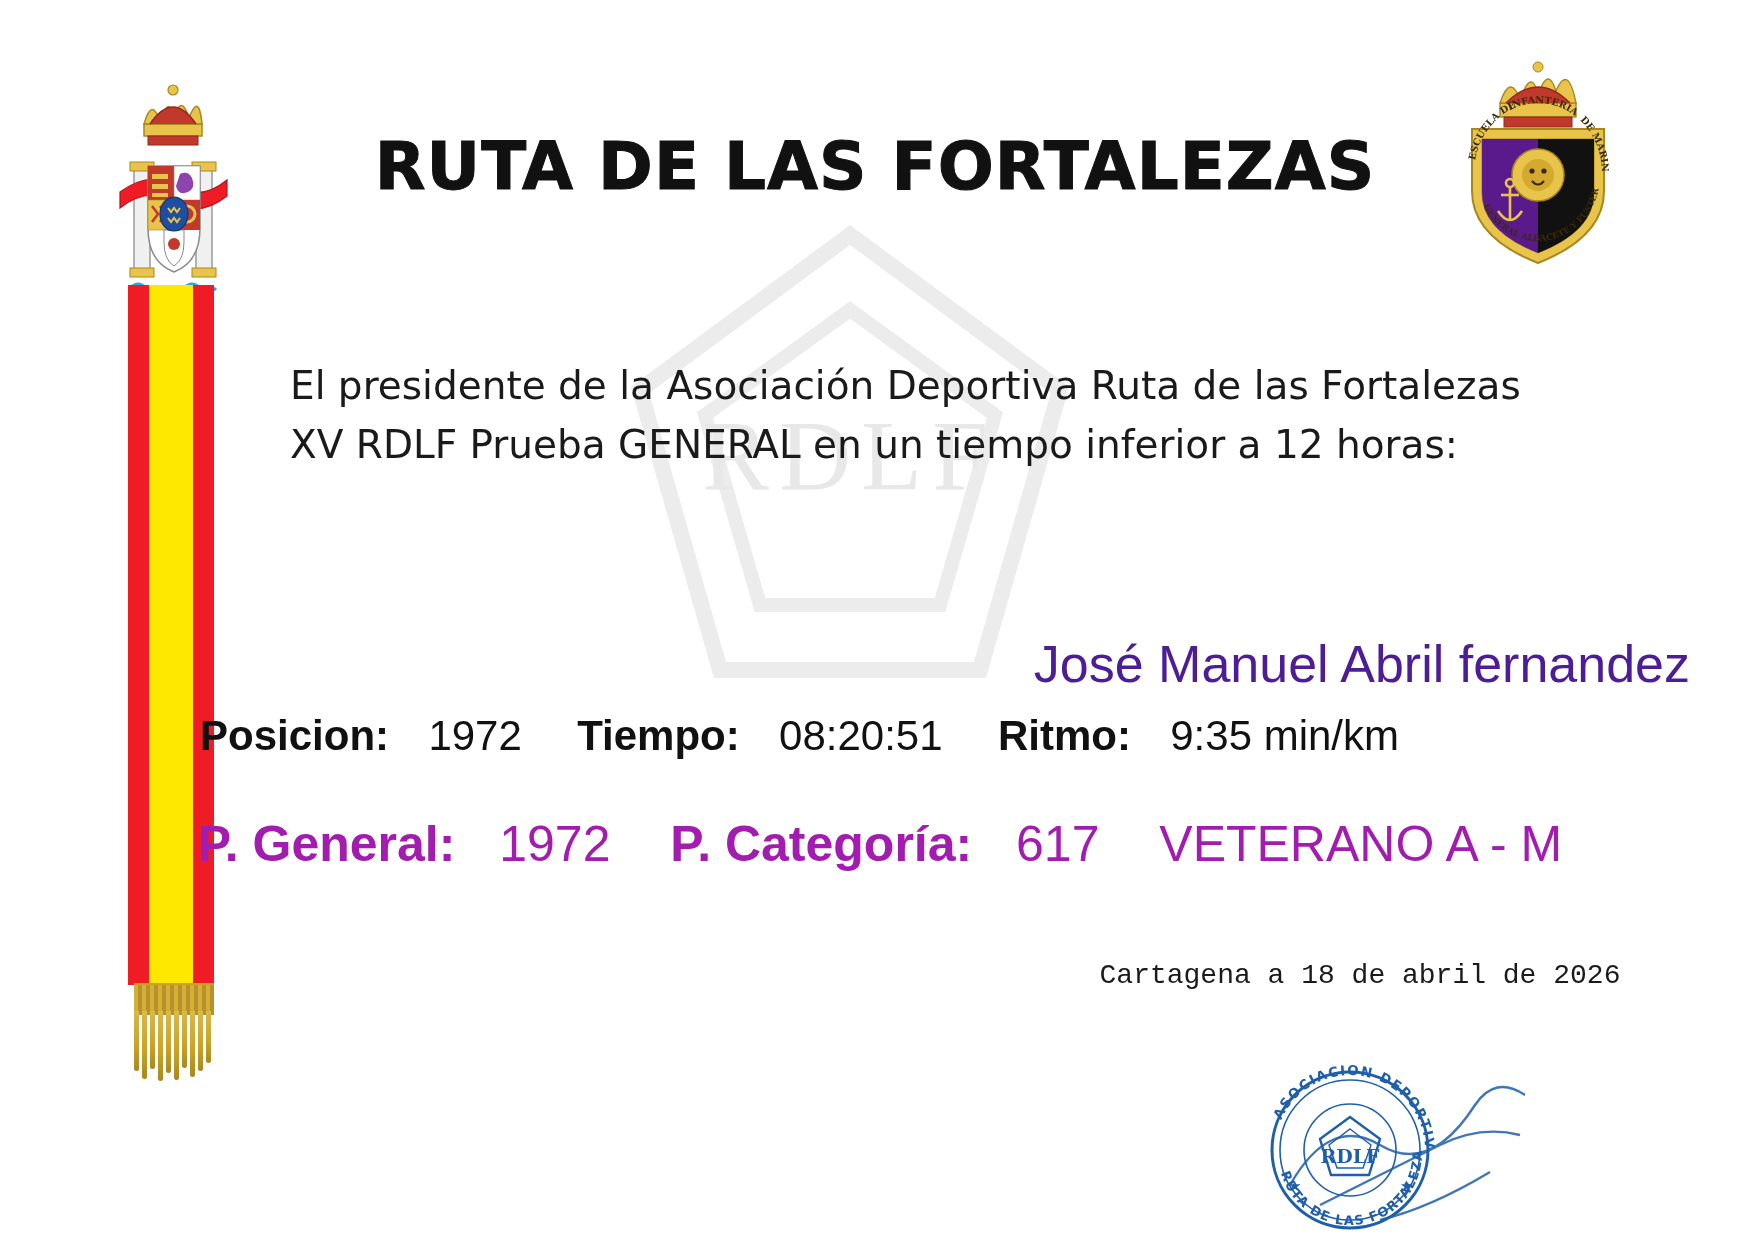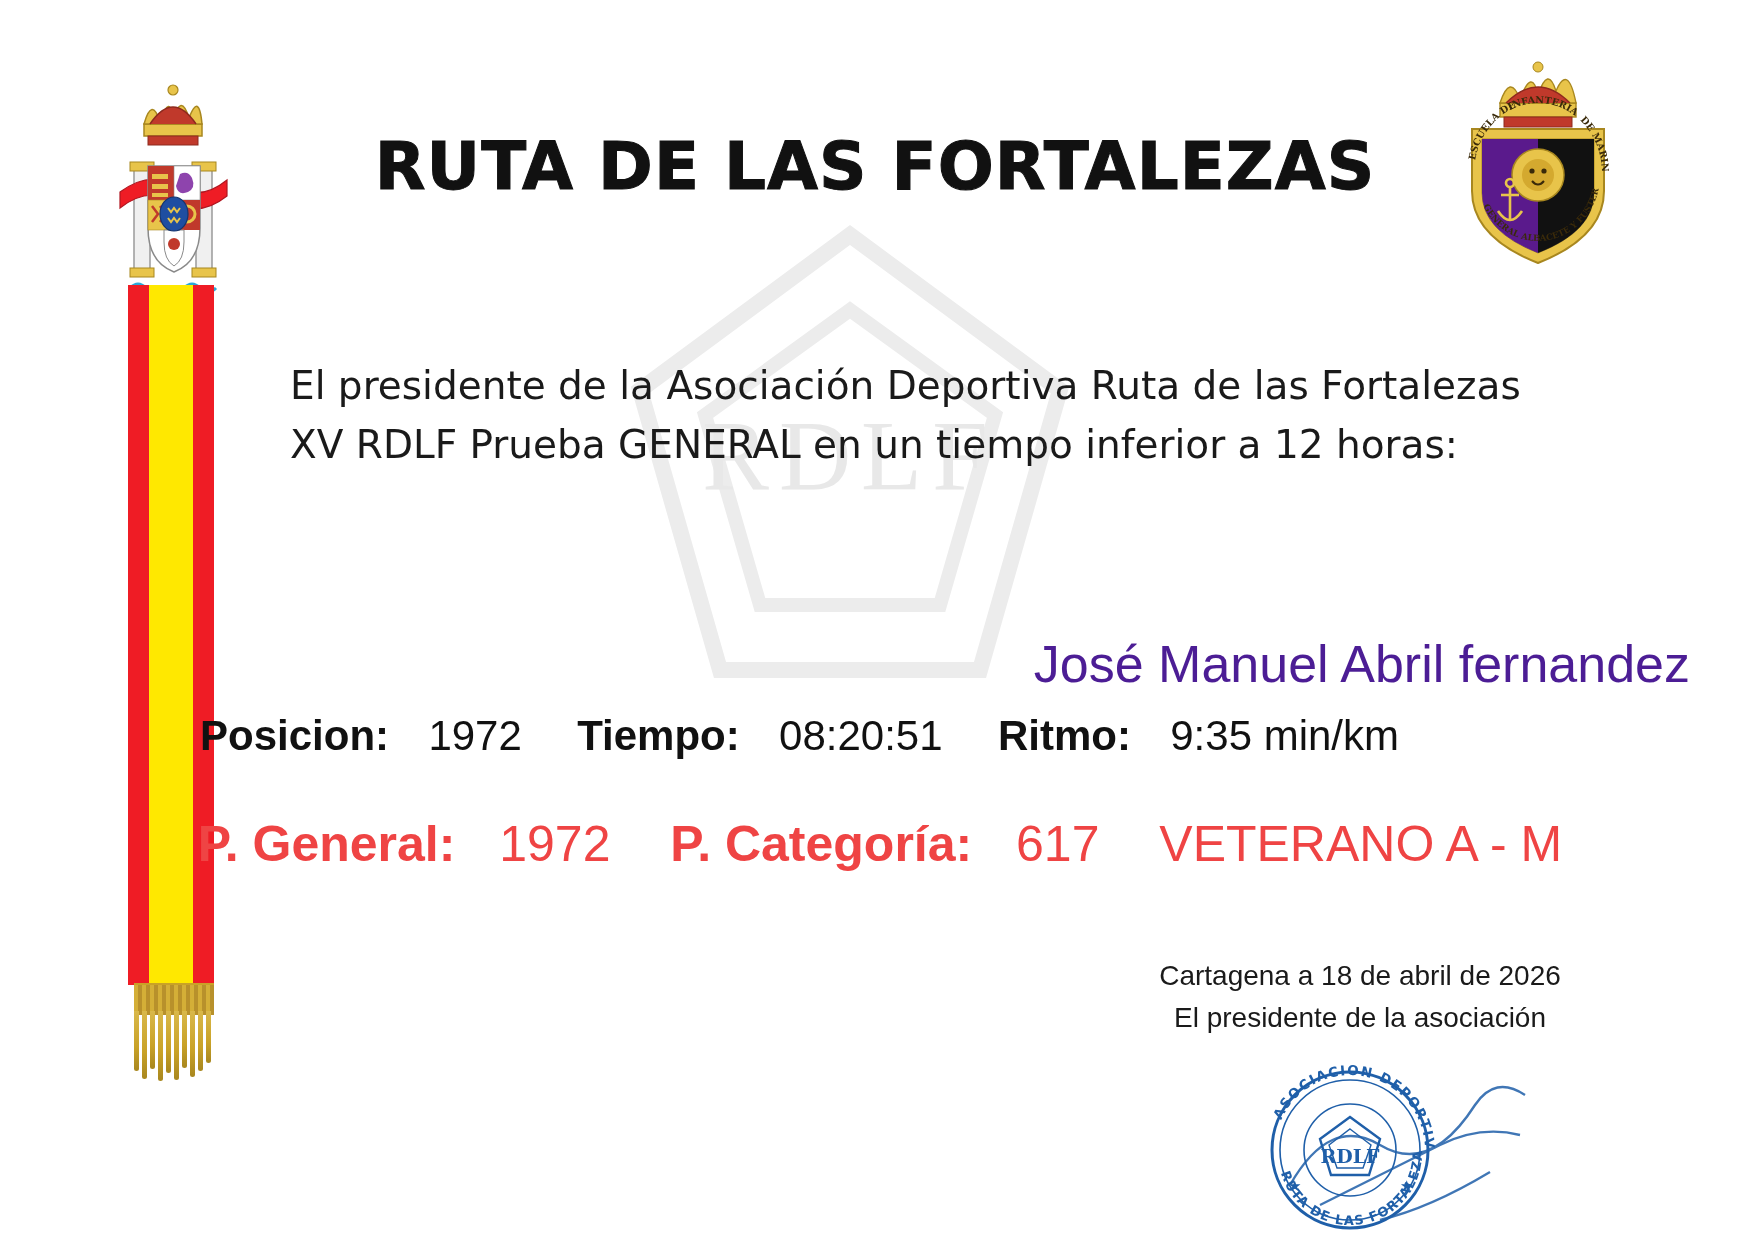--- a/index.html
+++ b/index.html
@@ -159,35 +159,35 @@
 
   
   .results-2 {
     position: absolute;
     left: 130px;
     top: 815px;
     width: 1500px;
     text-align: center;
     font-family: "Liberation Sans", sans-serif;
     font-size: 50px;
-    color: #ef4444;
+    color: #a21caf;
     white-space: nowrap;
   }
   .results-2 b { font-weight: bold; }
 
   .sp { display: inline-block; width: 16px; }
 
   
   .sign-block {
     position: absolute;
     right: 115px;
     top: 955px;
     width: 560px;
     text-align: center;
-    font-family: Liberation Sans, sans-serif;
+    font-family: Liberation Mono, monospace;
     font-size: 28px;
     color: #1a1a1a;
     line-height: 1.5;
   }
 
   
   .stamp {
     position: absolute;
     right: 195px;
     top: 1035px;
@@ -350,21 +350,20 @@
   <span class="sp"></span><span class="sp"></span>
   <b>P. Categoría:</b>
   <span class="sp"></span>
   <span>617</span>
   <span class="sp"></span><span class="sp"></span>
   <span>VETERANO A - M</span>
 </div>
 
 <div class="sign-block">
   <div>Cartagena a 18 de abril de 2026</div>
-  <div>El presidente de la asociación</div>
 </div>
 
 <div class="stamp">
   <svg viewBox="0 0 330 200" xmlns="http://www.w3.org/2000/svg">
     <defs>
       <path id="stampTop" d="M45 115 A 75 75 0 0 1 195 115"></path>
       <path id="stampBot" d="M48 118 A 72 72 0 0 0 192 118"></path>
     </defs>
 
     <g stroke="#1f5fa9" stroke-width="2.4" fill="none" opacity="0.85">

